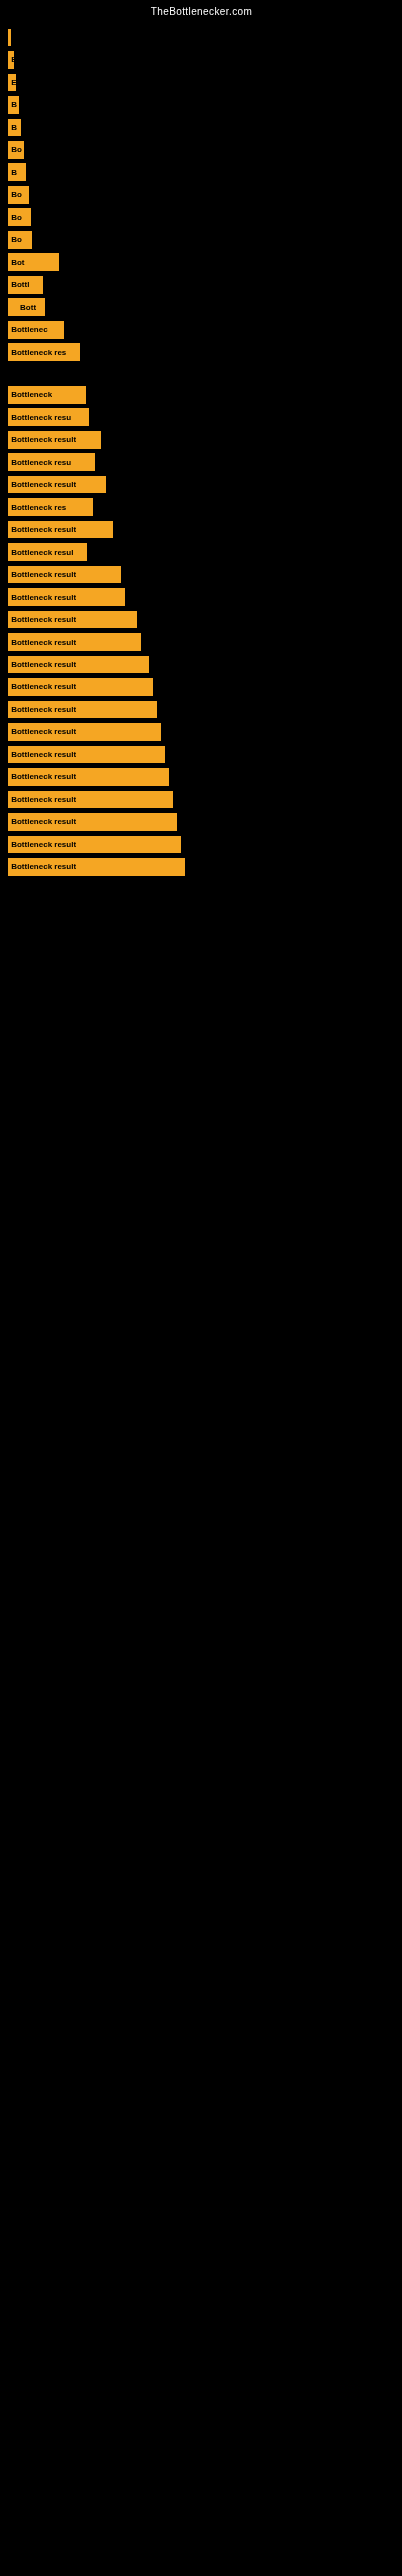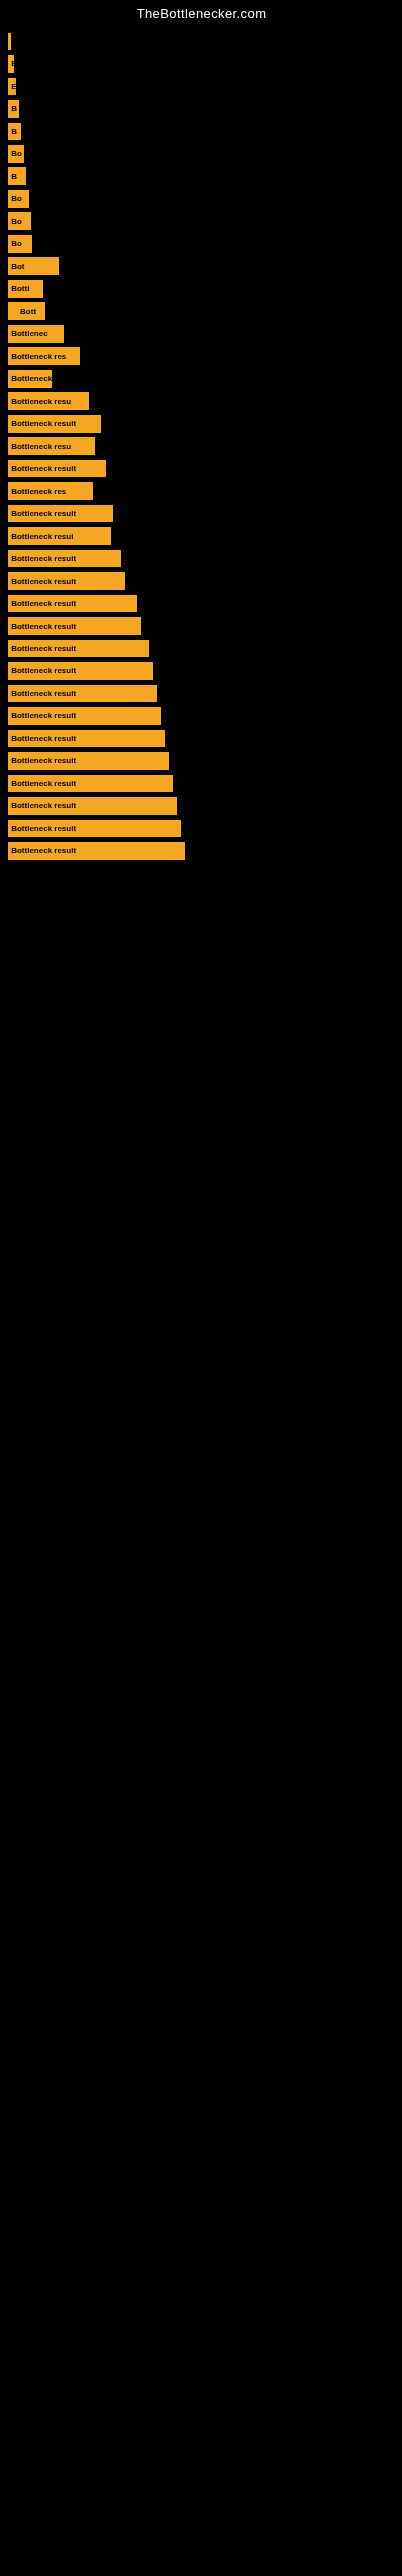--- a/index.html
+++ b/index.html
@@ -9,21 +9,21 @@
     }
     body {
       background-color: #000;
       width: 403px;
       min-height: 2576px;
       font-family: Arial, sans-serif;
       position: relative;
     }
     .site-title {
       color: #fff;
-      font-size: 13px;
+      font-size: 10px;
       text-align: center;
       padding: 6.4px 0 3.2px 0;
       letter-spacing: 0.4px;
     }
     .bars-container {
       display: flex;
       flex-direction: column;
       padding: 8px 0 8px 8px;
       gap: 0px;
     }
@@ -123,21 +123,21 @@
       <div class="bar" style="width: 56px;">
         <span class="bar-label">Bottlenec</span>
       </div>
     </div>
     <div class="bar-row">
       <div class="bar" style="width: 72px;">
         <span class="bar-label">Bottleneck res</span>
       </div>
     </div>
     <div class="bar-row">
-      <div class="bar" style="width: 44px;">
+      <div class="bar" style="width: 78px; margin-top: 20px;">
         <span class="bar-label">Bottleneck</span>
       </div>
     </div>
     <div class="bar-row">
       <div class="bar" style="width: 81px;">
         <span class="bar-label">Bottleneck resu</span>
       </div>
     </div>
     <div class="bar-row">
       <div class="bar" style="width: 93px;">
@@ -158,21 +158,21 @@
       <div class="bar" style="width: 85px;">
         <span class="bar-label">Bottleneck res</span>
       </div>
     </div>
     <div class="bar-row">
       <div class="bar" style="width: 105px;">
         <span class="bar-label">Bottleneck result</span>
       </div>
     </div>
     <div class="bar-row">
-      <div class="bar" style="width: 103px;">
+      <div class="bar" style="width: 79px;">
         <span class="bar-label">Bottleneck resul</span>
       </div>
     </div>
     <div class="bar-row">
       <div class="bar" style="width: 113px;">
         <span class="bar-label">Bottleneck result</span>
       </div>
     </div>
     <div class="bar-row">
       <div class="bar" style="width: 117px;">

